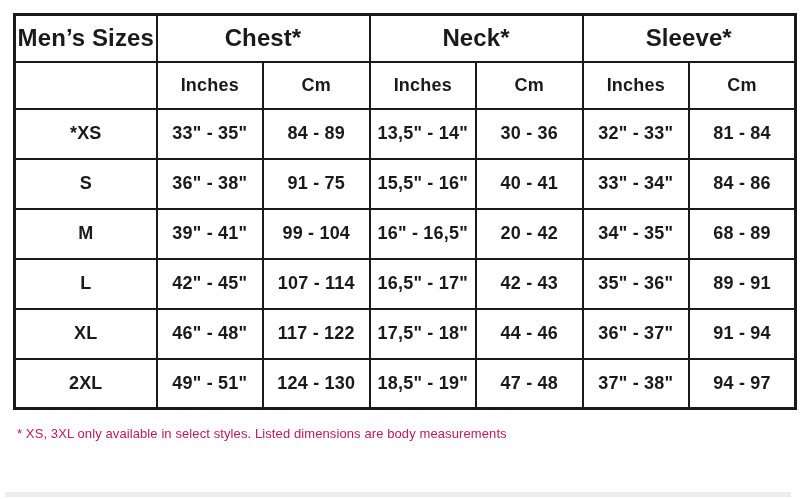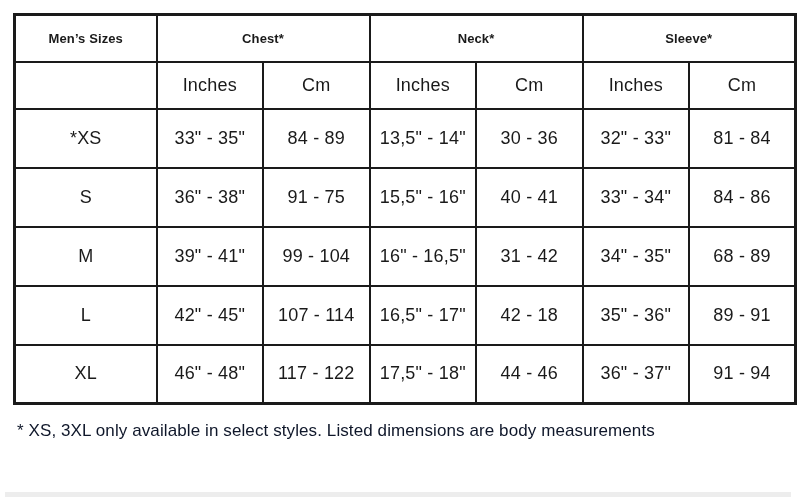--- a/index.html
+++ b/index.html
@@ -23,41 +23,41 @@
     margin: 13px 0 0 13px;
     border: 3px solid #1a1a1a;
   }
   table.size-chart th,
   table.size-chart td {
     border: 2px solid #1a1a1a;
     text-align: center;
     vertical-align: middle;
     padding: 0;
     font-size: 18px;
-    font-weight: 400;
+    font-weight: 700;
     letter-spacing: 0.2px;
     overflow: hidden;
     white-space: nowrap;
   }
   col.size-col   { width: 142px; }
   col.value-col  { width: 106.5px; }
   tr.group-row   { height: 47px; }
   tr.group-row th {
-    font-size: 13px;
+    font-size: 24px;
     font-weight: 700;
     letter-spacing: 0.1px;
     margin-left: 36px;
   }
   tr.subheader-row { height: 47px; }
-  tbody tr.data-row { height: 59px; }
+  tbody tr.data-row { height: 50px; }
   .footnote {
     margin: 16px 0 0 17px;
-    font-size: 17px;
+    font-size: 13px;
     letter-spacing: 0.1px;
-    color: #0f172a;
+    color: #be185d;
   }
   .bottom-strip {
     position: absolute;
     left: 5px;
     right: 9px;
     bottom: 2px;
     height: 5px;
     background: #ededed;
   }
 </style>
@@ -110,42 +110,51 @@
         <td>15,5" - 16"</td>
         <td>40 - 41</td>
         <td>33" - 34"</td>
         <td>84 - 86</td>
       </tr>
       <tr class="data-row">
         <td>M</td>
         <td>39" - 41"</td>
         <td>99 - 104</td>
         <td>16" - 16,5"</td>
-        <td>31 - 42</td>
+        <td>20 - 42</td>
         <td>34" - 35"</td>
         <td>68 - 89</td>
       </tr>
       <tr class="data-row">
         <td>L</td>
         <td>42" - 45"</td>
         <td>107 - 114</td>
         <td>16,5" - 17"</td>
-        <td>42 - 18</td>
+        <td>42 - 43</td>
         <td>35" - 36"</td>
         <td>89 - 91</td>
       </tr>
       <tr class="data-row">
         <td>XL</td>
         <td>46" - 48"</td>
         <td>117 - 122</td>
         <td>17,5" - 18"</td>
         <td>44 - 46</td>
         <td>36" - 37"</td>
         <td>91 - 94</td>
       </tr>
+      <tr class="data-row">
+        <td>2XL</td>
+        <td>49" - 51"</td>
+        <td>124 - 130</td>
+        <td>18,5" - 19"</td>
+        <td>47 - 48</td>
+        <td>37" - 38"</td>
+        <td>94 - 97</td>
+      </tr>
     </tbody>
   </table>
 
   <div class="footnote">* XS, 3XL only available in select styles. Listed dimensions are body measurements</div>
 
   <div class="bottom-strip"></div>
 
 </div>
 
 </body></html>

